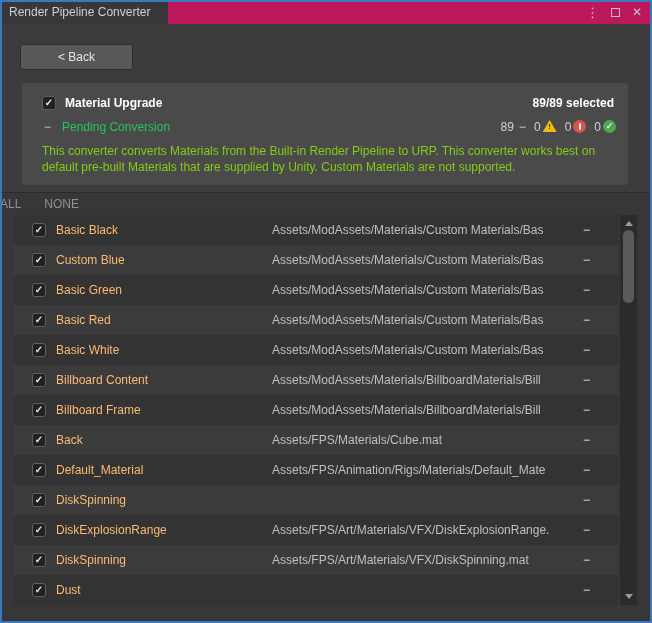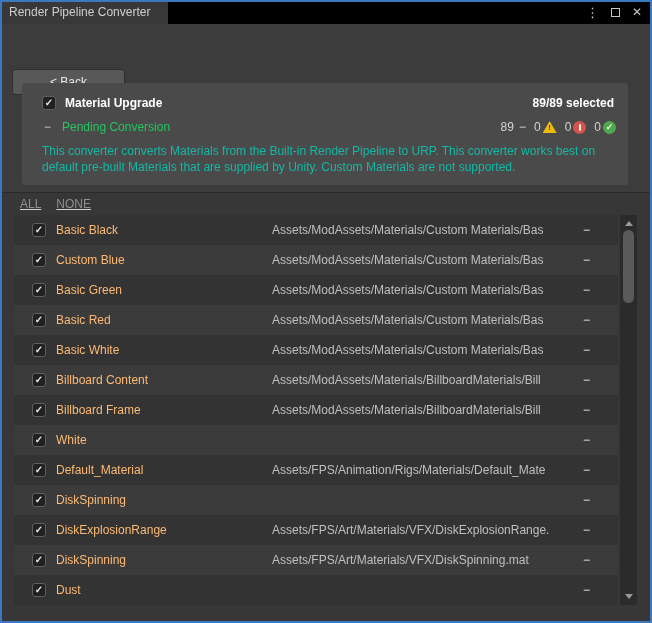--- a/index.html
+++ b/index.html
@@ -19,48 +19,47 @@
     content:"";
     position:absolute; inset:0;
     border:2px solid #3b79bf;
     pointer-events:none;
     z-index: 50;
   }
 
   
   .titlebar {
     position:absolute; top:0; left:0; right:0; height:24px;
-    background:#000000;
+    background:#be185d;
     display:flex; align-items:stretch;
   }
   .tab {
     width:168px; background:#383838; color:#cfcfcf;
     display:flex; align-items:center; padding-left:9px;
     font-size:12px;
   }
   .tb-controls {
     margin-left:auto; display:flex; align-items:center;
     gap:12px; padding-right:10px; color:#c6c6c6;
   }
   .tb-icon { cursor:default; display:inline-flex; align-items:center; justify-content:center; }
   .kebab { font-size:13px; letter-spacing:0; }
   .sqbox { display:inline-block; width:9px; height:9px; border:1.5px solid #c6c6c6; }
   .close { font-size:12px; }
 
   
   .back-btn {
-    position:absolute; left:12px; top:44px;
+    position:absolute; left:20px; top:44px;
     width:113px; height:26px;
     background:#585858;
     border:1px solid #2e2e2e;
     border-radius:3px;
     color:#e6e6e6; font-size:12px;
     font-family:"Liberation Sans",sans-serif;
     line-height:16px;
-    margin-top:25px;
   }
 
   
   .panel {
     position:absolute; left:22px; top:83px;
     width:606px; height:102px;
     background:#4a4a4a;
     border-radius:3px;
   }
   .panel-header {
@@ -68,28 +67,28 @@
     padding:13px 14px 0 20px;
   }
   .panel-title { font-weight:bold; color:#ffffff; margin-left:9px; }
   .selected-count { margin-left:auto; font-weight:bold; color:#ffffff; }
   .pending-row {
     display:flex; align-items:center;
     padding:10px 12px 0 22px;
   }
   .pending-label { color:#22c55e; margin-left:11px; }
   .dash { color:#9e9e9e; font-weight:bold; }
-  .counts { margin-left:auto; display:flex; align-items:center; color:#d2d2d2; }
+  .counts { margin-left:auto; display:flex; color:#d2d2d2; }
   .counts .num { margin-left:8px; }
   .counts .first { margin-left:0; }
   .counts .cdash { margin-left:5px; color:#aaaaaa; }
   .counts .st-icon { margin-left:2px; }
   .panel-desc {
     padding:9px 18px 0 20px;
-    color:#14b8a6; line-height:16px; font-size:12px;
+    color:#84cc16; line-height:16px; font-size:12px;
   }
 
   
   .icon-warning {
     position:relative; width:14px; height:12px; display:inline-block;
     background:#f0bc0c;
     clip-path: polygon(50% 0, 100% 100%, 0 100%);
   }
   .icon-warning .excl {
     position:absolute; left:0; right:0; top:2px;
@@ -127,21 +126,21 @@
   }
 
   
   .list-region {
     position:absolute; left:0; right:0; top:192px; bottom:0;
     background:#373737;
     border-top:1px solid #2a2a2a;
   }
   .list-header {
     height:22px; display:flex; align-items:center;
-    gap:15px; padding-left:20px;text-decoration:underline;
+    gap:23px; 
   }
   .hdr-btn { color:#8f8f8f; font-size:12px; cursor:default; }
 
   .rows {
     position:absolute; top:22px; left:14px; width:604px;
   }
   .row {
     position:relative; height:30px;
     display:flex; align-items:center;
     padding-left:18px;
@@ -299,21 +298,22 @@
           </span>
     <span class="row-name">Billboard Frame</span>
     <span class="row-path">Assets/ModAssets/Materials/BillboardMaterials/Bill</span>
     <span class="row-status">−</span>
   </div>
 
   <div class="row alt">
     <span class="checkbox">
             <span class="check">✓</span>
           </span>
-    <span class="row-name">White</span>
+    <span class="row-name">Back</span>
+    <span class="row-path">Assets/FPS/Materials/Cube.mat</span>
     <span class="row-status">−</span>
   </div>
 
   <div class="row">
     <span class="checkbox">
             <span class="check">✓</span>
           </span>
     <span class="row-name">Default_Material</span>
     <span class="row-path">Assets/FPS/Animation/Rigs/Materials/Default_Mate</span>
     <span class="row-status">−</span>

